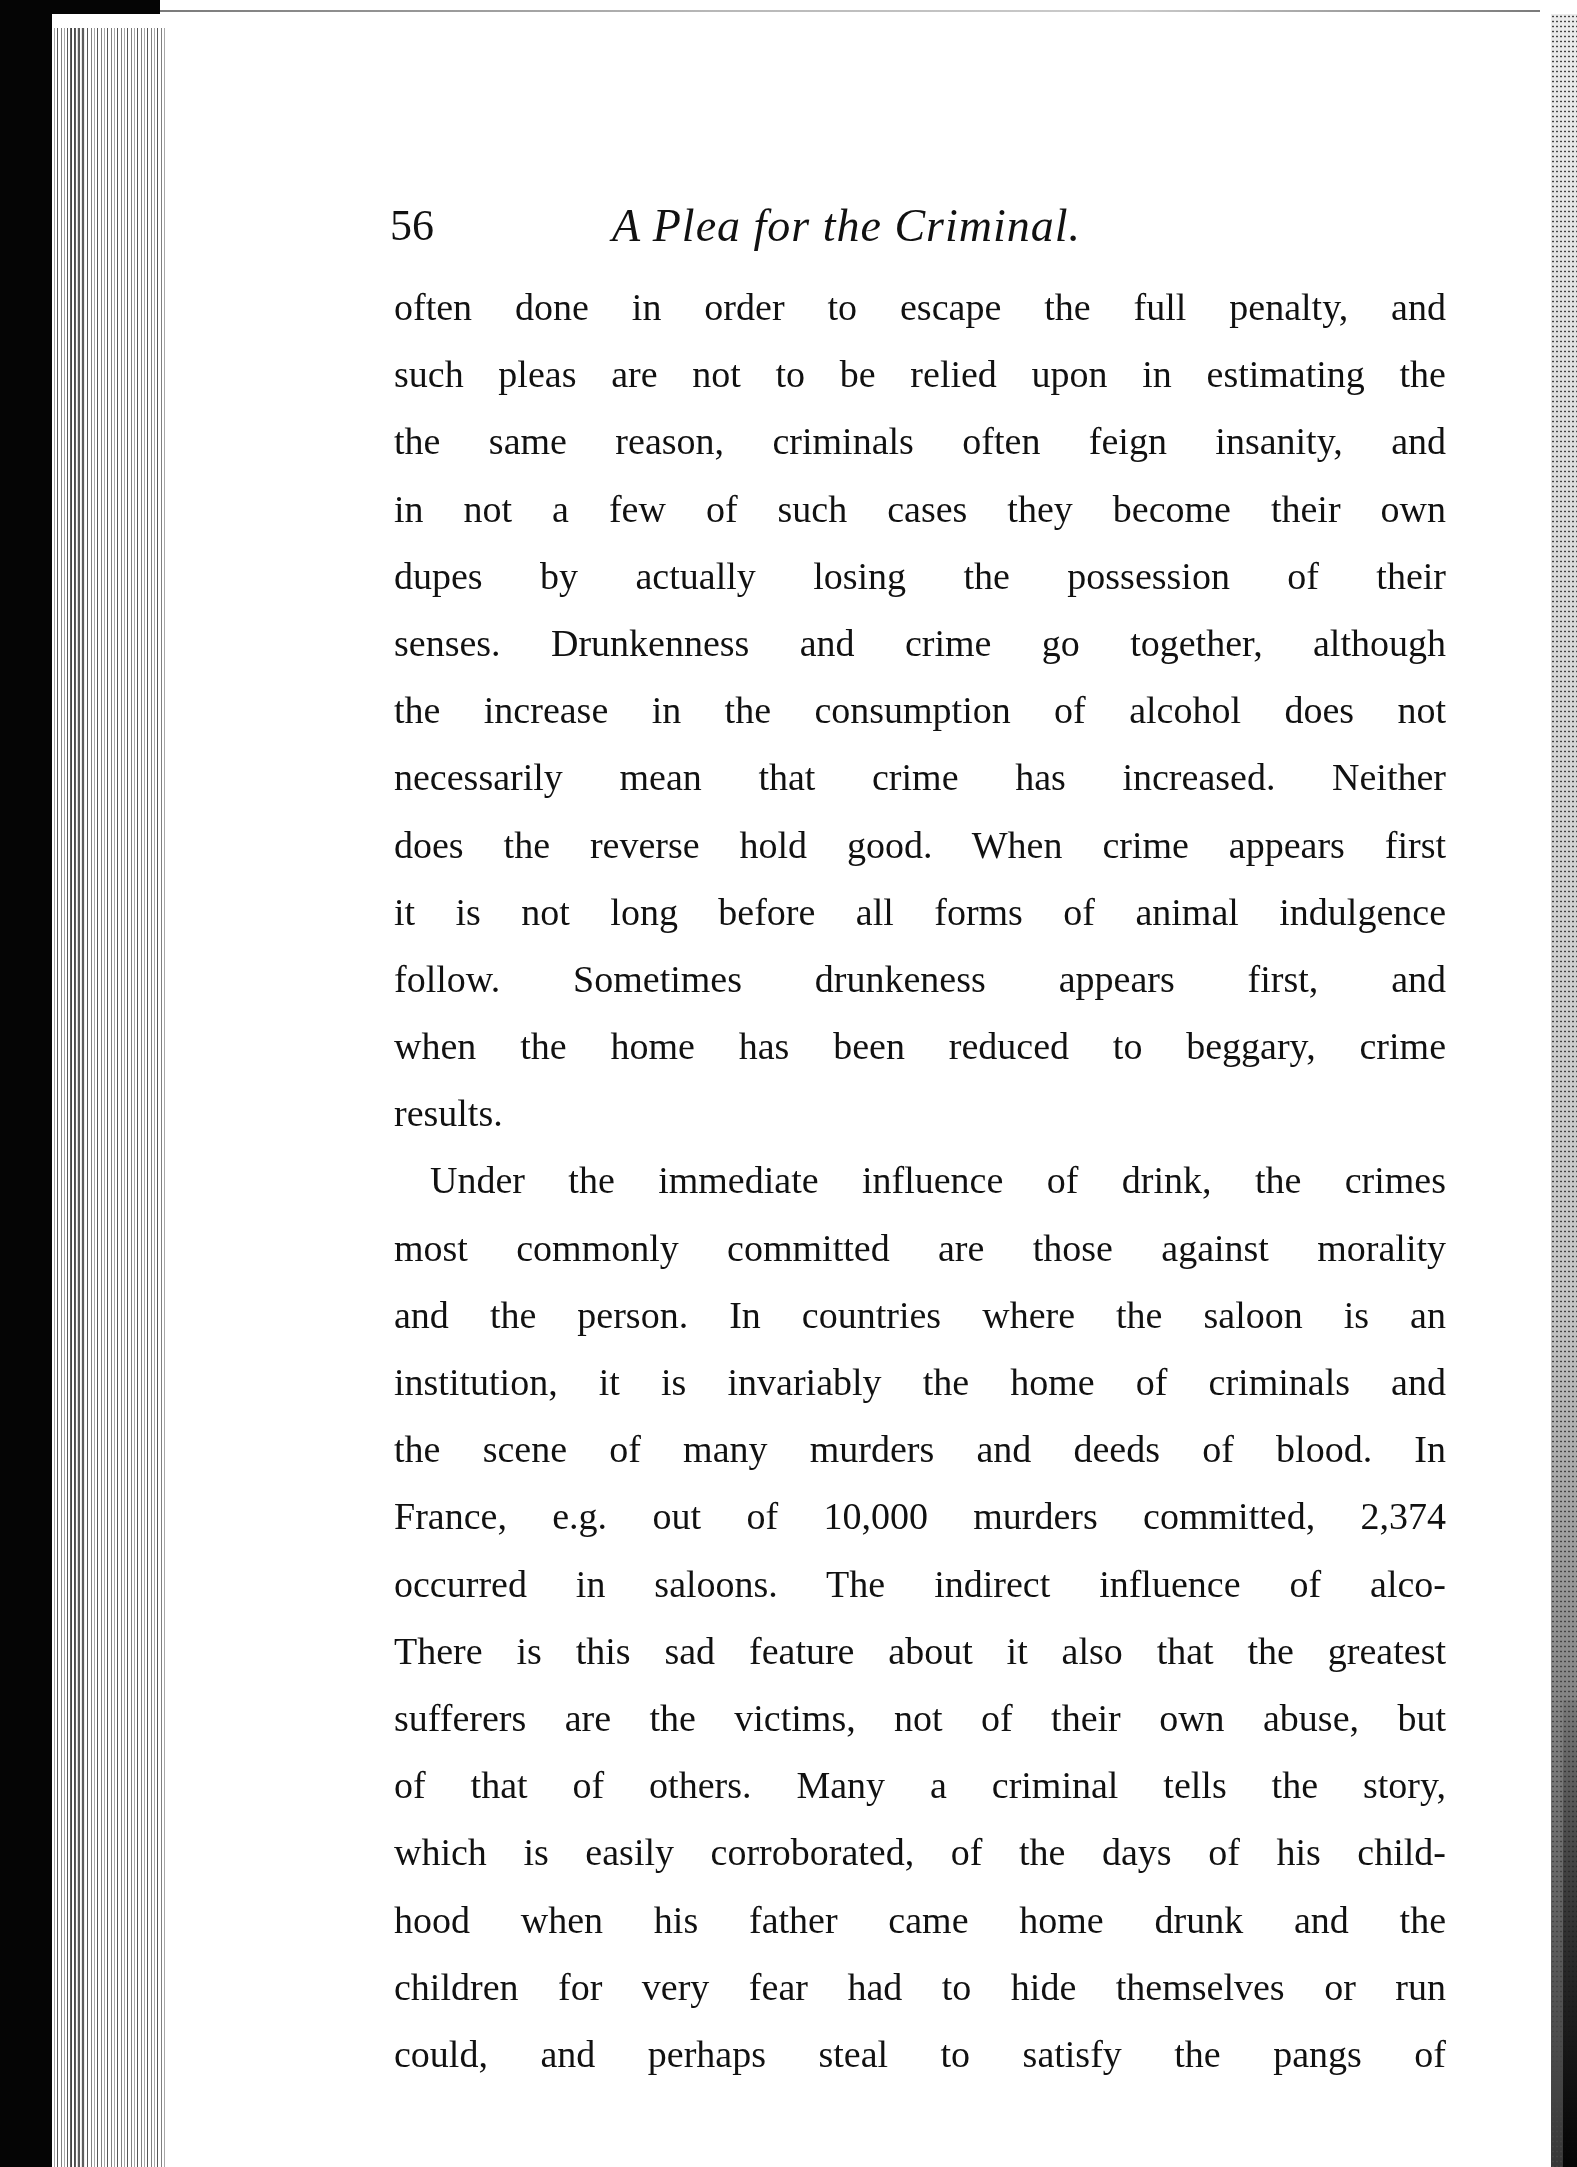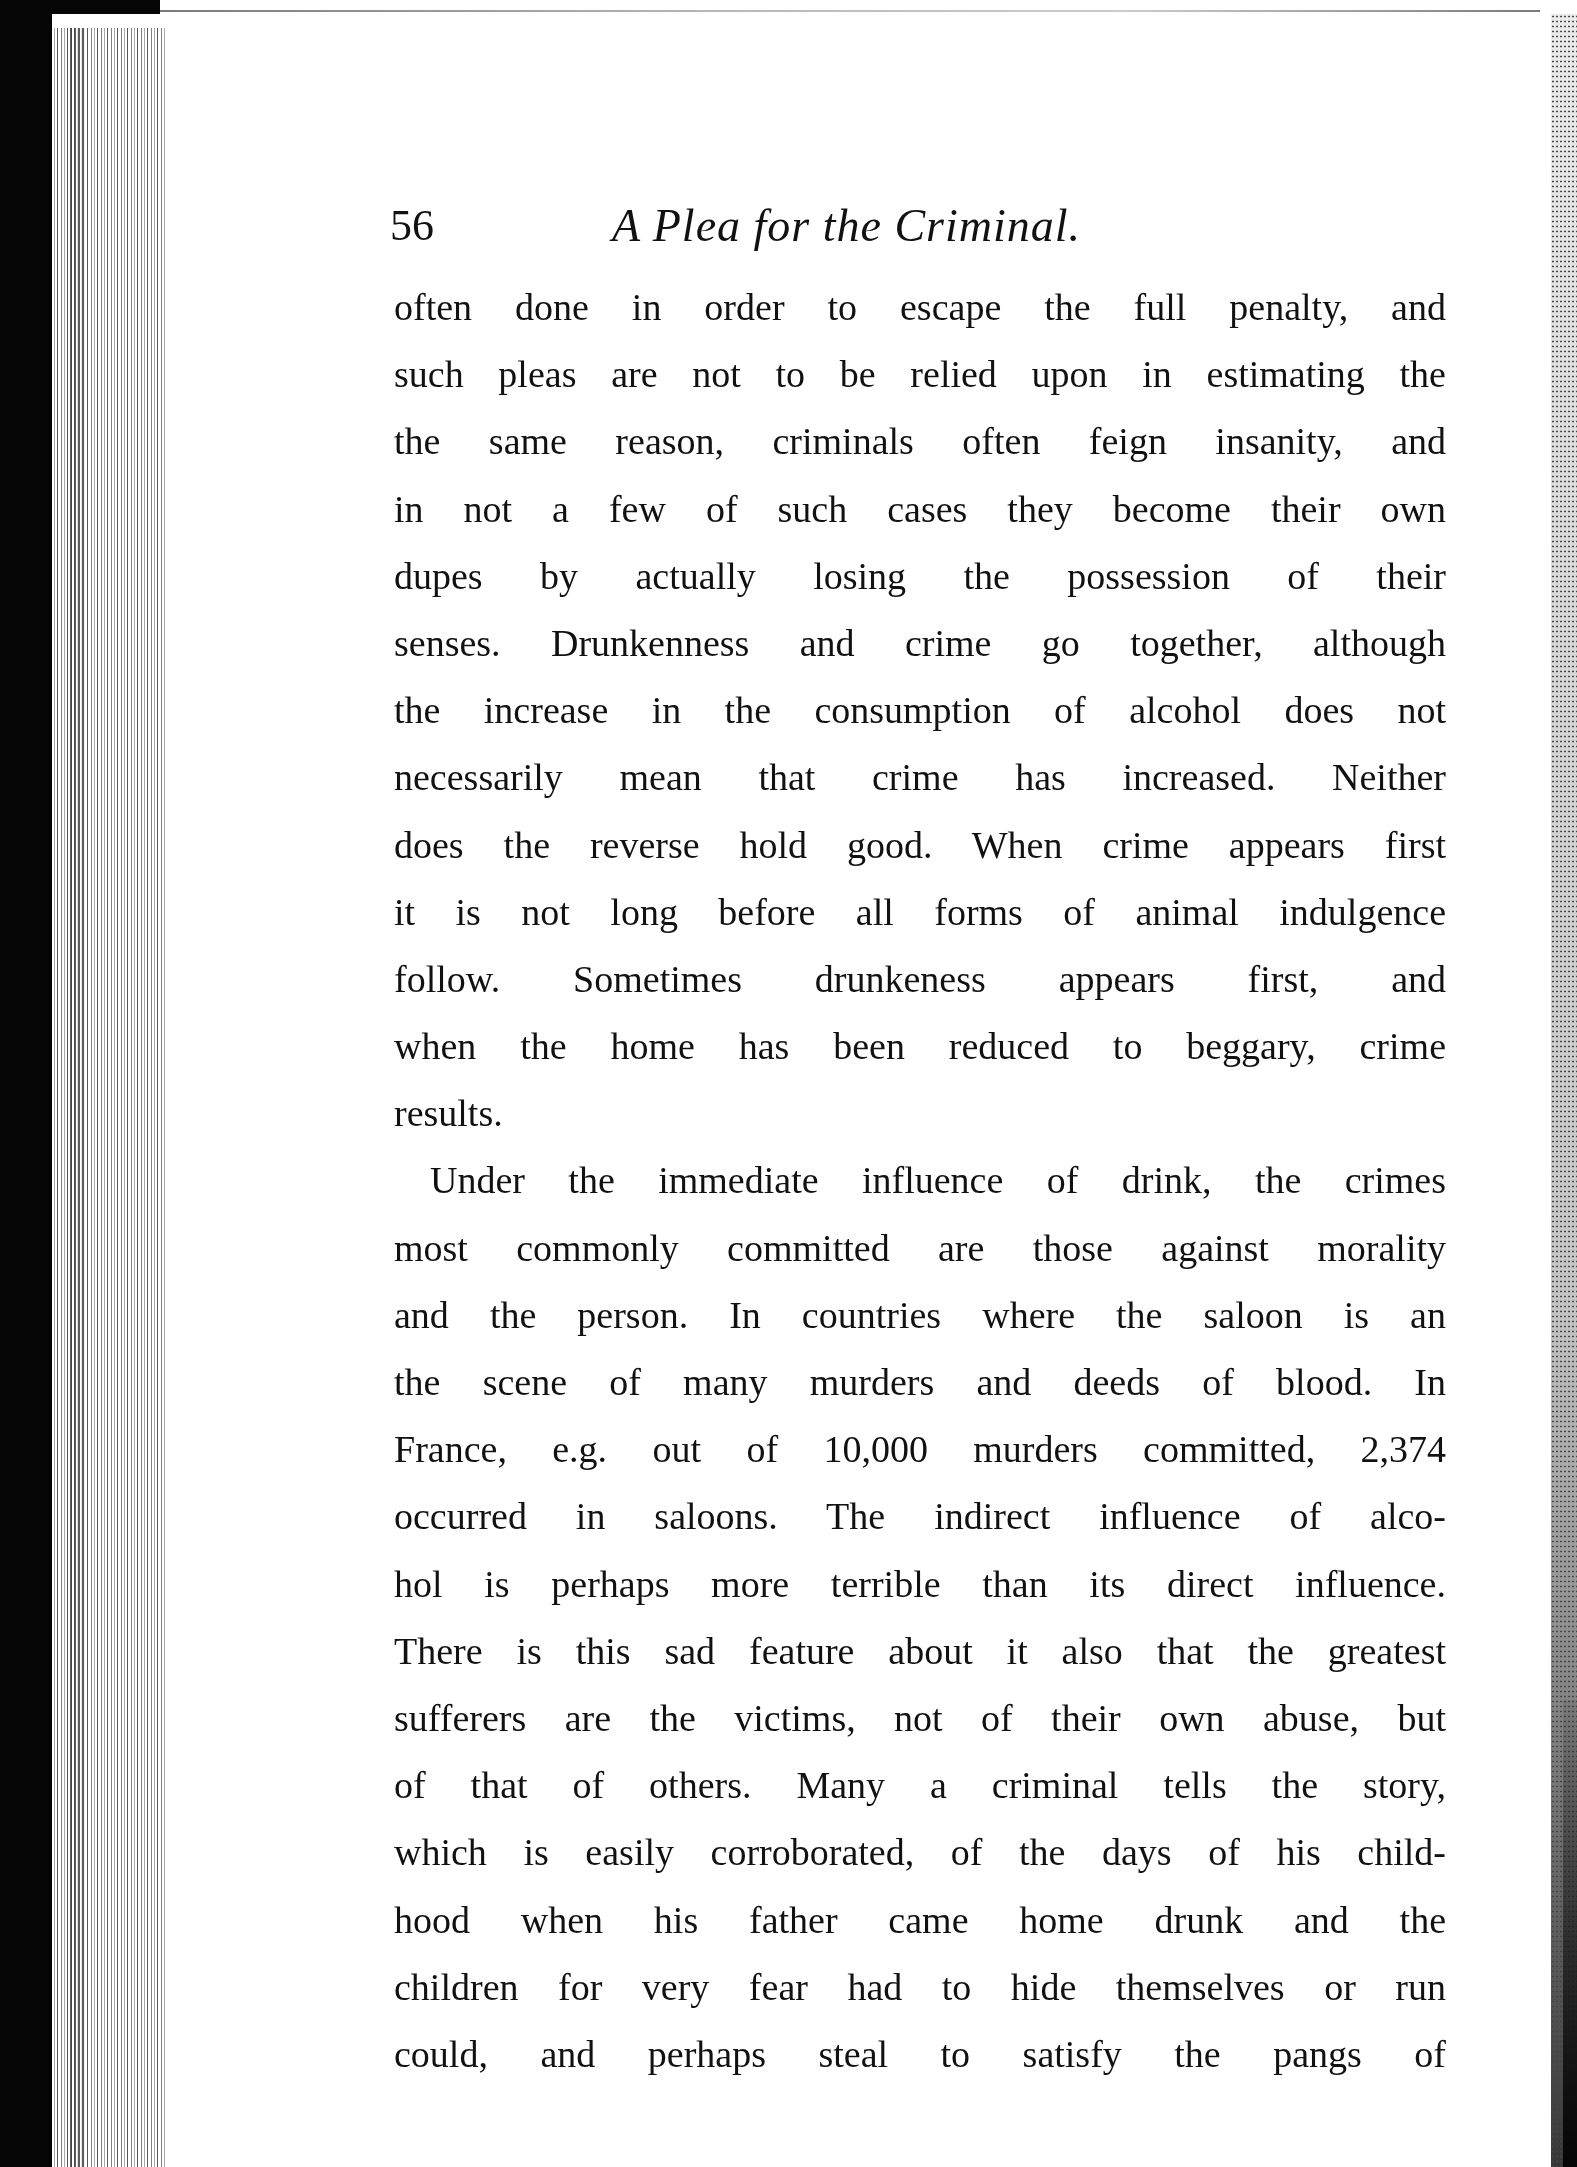--- a/index.html
+++ b/index.html
@@ -147,24 +147,24 @@
     <span class="line">does the reverse hold good. When crime appears first</span>
     <span class="line">it is not long before all forms of animal indulgence</span>
     <span class="line">follow. Sometimes drunkeness appears first, and</span>
     <span class="line">when the home has been reduced to beggary, crime</span>
     <span class="line last">results.</span>
   </div>
   <div>
     <span class="line indent">Under the immediate influence of drink, the crimes</span>
     <span class="line">most commonly committed are those against morality</span>
     <span class="line">and the person. In countries where the saloon is an</span>
+    <span class="line">institution, it is invariably the home of criminals and</span>
     <span class="line">the scene of many murders and deeds of blood. In</span>
     <span class="line">France, e.g. out of 10,000 murders committed, 2,374</span>
     <span class="line">occurred in saloons. The indirect influence of alco-</span>
-    <span class="line">hol is perhaps more terrible than its direct influence.</span>
     <span class="line">There is this sad feature about it also that the greatest</span>
     <span class="line">sufferers are the victims, not of their own abuse, but</span>
     <span class="line">of that of others. Many a criminal tells the story,</span>
     <span class="line">which is easily corroborated, of the days of his child-</span>
     <span class="line">hood when his father came home drunk and the</span>
     <span class="line">children for very fear had to hide themselves or run</span>
     <span class="line">could, and perhaps steal to satisfy the pangs of</span>
   </div>
 </div>
 

